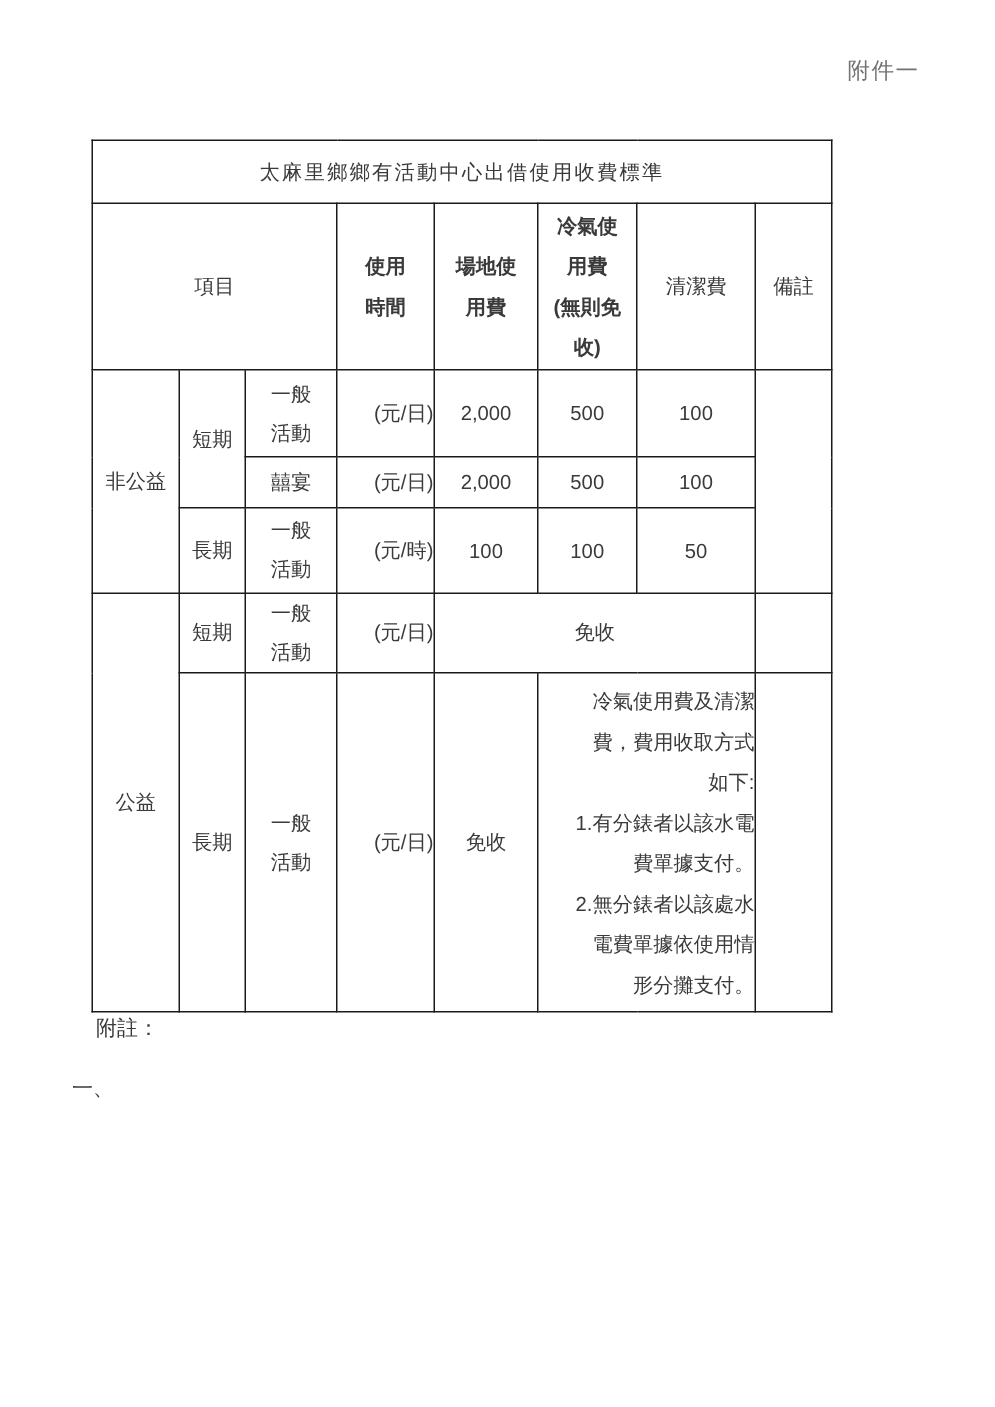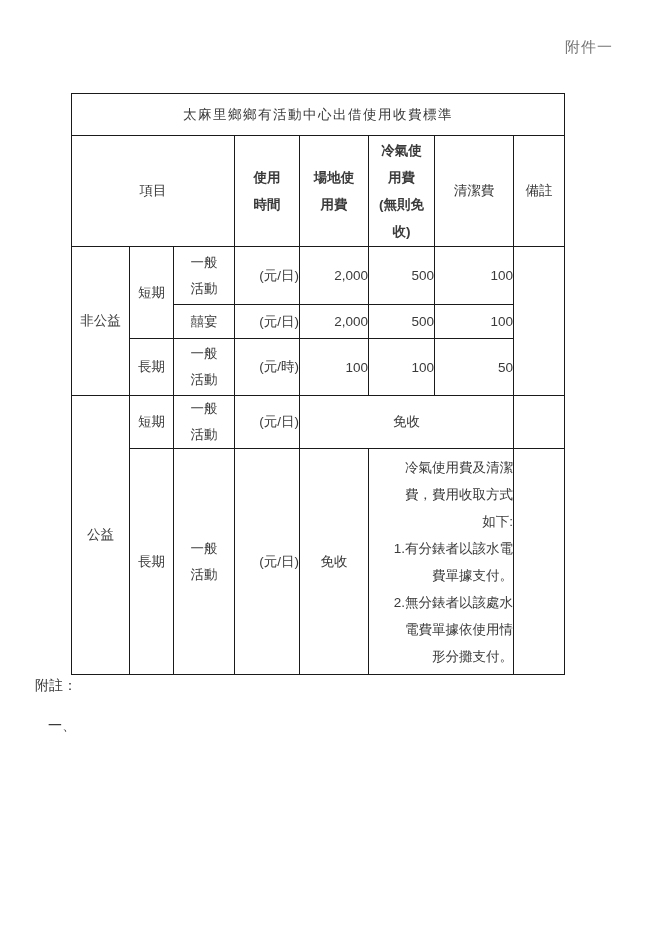--- a/index.html
+++ b/index.html
@@ -4,45 +4,45 @@
 <style>
   html,body{margin:0;padding:0;}
   body{
     width:663px;height:938px;background:#ffffff;position:relative;
     font-family:"Liberation Sans",sans-serif;color:#3a3a3a;
   }
   .attachment{
     position:absolute;top:38px;right:50px;font-size:15px;letter-spacing:1px;color:#737373;
   }
   table.fee{
-    position:absolute;left:71px;top:93px;
+    position:absolute;left:61px;top:93px;
     border-collapse:collapse;table-layout:fixed;width:494px;
   }
   table.fee td{
     border:1px solid #1a1a1a;padding:0;font-size:13.5px;color:#3a3a3a;
     vertical-align:middle;overflow:hidden;
   }
   tr.row-title{height:42px;}
   tr.row-header{height:111px;}
   tr.row-r1{height:58px;}
   tr.row-r2{height:34px;}
   tr.row-r3{height:57px;}
   tr.row-r4{height:52px;}
   tr.row-r5{height:226px;}
   td.title-cell{text-align:center;font-size:15px;letter-spacing:1.5px;color:#333;}
   td.c{text-align:center;}
   td.pre{white-space:pre-line;line-height:26px;}
   td.hdr{text-align:center;white-space:pre-line;line-height:27px;font-weight:bold;}
   td.unit{text-align:right;padding-left:2px;}
-  td.num{text-align:right;padding-right:4px;font-size:14px;}
+  td.num{text-align:center;padding-right:4px;font-size:14px;}
   td.note-cell{
     vertical-align:top;text-align:right;padding:3px 2px 0 3px;
     white-space:pre-line;line-height:27px;font-size:13.5px;
   }
-  .footnote-label{position:absolute;left:35px;top:677px;font-size:14px;}
+  .footnote-label{position:absolute;left:64px;top:677px;font-size:14px;}
   .footnote-marker{position:absolute;left:48px;top:717px;font-size:14px;}
   .footnote-lines{position:absolute;left:95px;top:717px;font-size:14px;}
   .footnote-lines span{display:block;line-height:37px;white-space:nowrap;}
 </style>
 </head>
 <body>
 
 <div class="attachment">附件一</div>
 
 <table class="fee">

